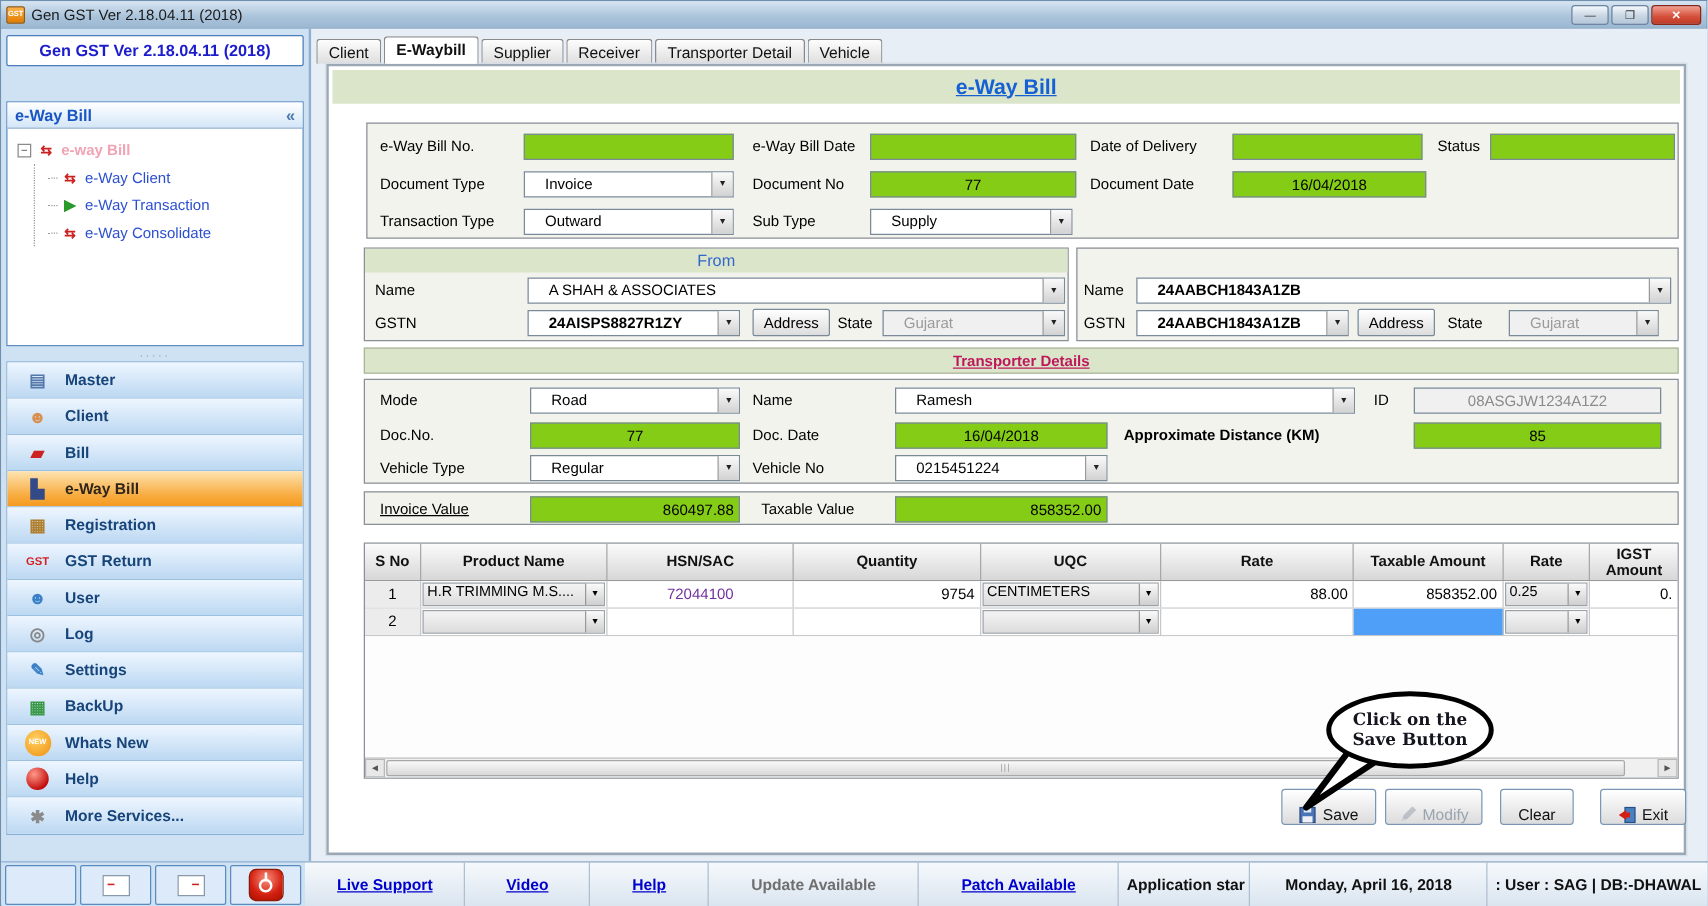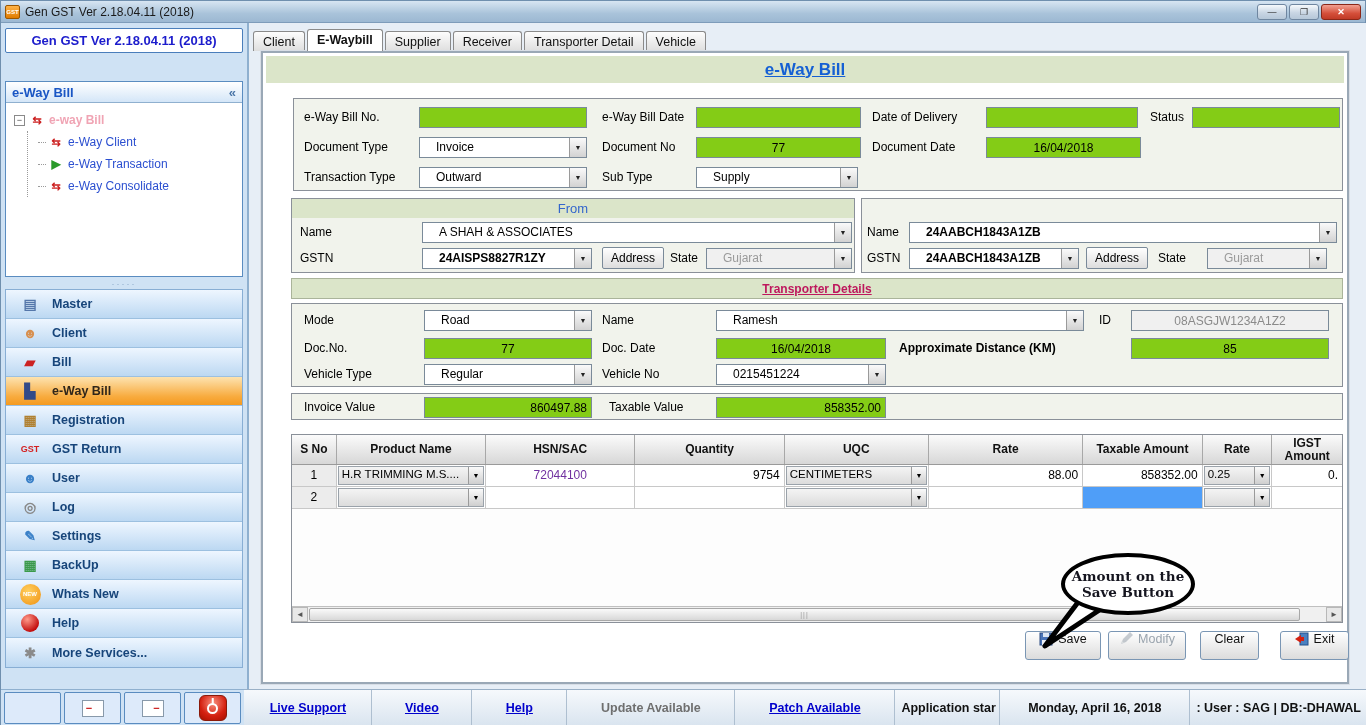--- a/index.html
+++ b/index.html
@@ -159,21 +159,21 @@
   .hscroll { height:16px; flex:0 0 auto; background:#f0f0f0; border-top:1px solid #c0c0c0;
     display:flex; align-items:stretch; }
   .harrow { width:16px; display:flex; align-items:center; justify-content:center;
     font-size:8px; color:#555; background:#e8e8e8; border:1px solid #b8b8b8; }
   .hthumb { flex:1; margin:1px 26px 1px 1px; background:linear-gradient(#fafafa,#d8d8d8);
     border:1px solid #a8a8a8; border-radius:2px; display:flex; align-items:center;
     justify-content:center; color:#999; font-size:7px; letter-spacing:1px; }
 
   
   .actbtn { position:absolute; top:578px; height:29px; border:1px solid #7a96b4; border-radius:3px;
-    background:linear-gradient(#ffffff,#dcdcdc); display:flex; align-items:flex-start;
+    background:linear-gradient(#ffffff,#dcdcdc); display:flex; align-items:flex-end;
     justify-content:center; gap:5px; font-size:12.5px; color:#111; }
   .actbtn.disabled { color:#9aa4ae; }
   .actbtn.disabled svg { opacity:.55; }
 
   
   .callout { position:absolute; left:770px; top:500px; width:200px; height:110px; z-index:5; pointer-events:none; }
   .callout .tail { position:absolute; left:4px; top:36px; }
   .bubble { position:absolute; left:28px; top:0; width:134px; height:62px; background:#fff;
     border:4px solid #000; border-radius:50%; display:flex; flex-direction:column;
     align-items:center; justify-content:center; font-family:"DejaVu Serif",serif;
@@ -406,21 +406,21 @@
               <span class="a">▼</span>
             </div>
           <span class="lbl" style="left:310px; top:60px;">Vehicle No</span>
           <div class="dd" style="left:424px; top:60px; width:170px;">
             <span class="t">0215451224</span>
               <span class="a">▼</span>
             </div>
         </div>
 
         <div class="gbox" style="left:28px; top:340px; width:1052px; height:27px;">
-          <span class="lbl" style="left:12px; top:3px;">Invoice Value</span>
+          <span class="lbl" style="left:12px; top:3px;text-decoration:underline;">Invoice Value</span>
           <input class="inp right" style="left: 132px; top: 3px; width: 168px;" value="860497.88">
           <span class="lbl" style="left:317px; top:3px;">Taxable Value</span>
           <input class="inp right" style="left: 424px; top: 3px; width: 170px;" value="858352.00">
         </div>
 
         <div class="tablewrap">
           <div class="thead">
             <div class="th c0">S No</div>
             <div class="th c1">Product Name</div>
             <div class="th c2">HSN/SAC</div>
@@ -515,21 +515,21 @@
               <polygon points="0,7 6,3 6,5 9,5 9,9 6,9 6,11" fill="#d42010"></polygon>
             </svg>
           <span>Exit</span>
         </div>
 
         <div class="callout">
           <svg class="tail" width="70" height="62" viewBox="0 0 70 62">
             <path d="M48 4 L8 57 L64 20 Z" fill="#ffffff" stroke="#000000" stroke-width="5" stroke-linejoin="round"></path>
           </svg>
           <div class="bubble">
-            <div>Amount on the</div>
+            <div>Click on the</div>
             <div>Save Button</div>
           </div>
         </div>
       </div>
     </div>
   </div>
 
   <div class="bottomrow">
     <div class="sbb">
       <span class="sbb-cell"></span>

